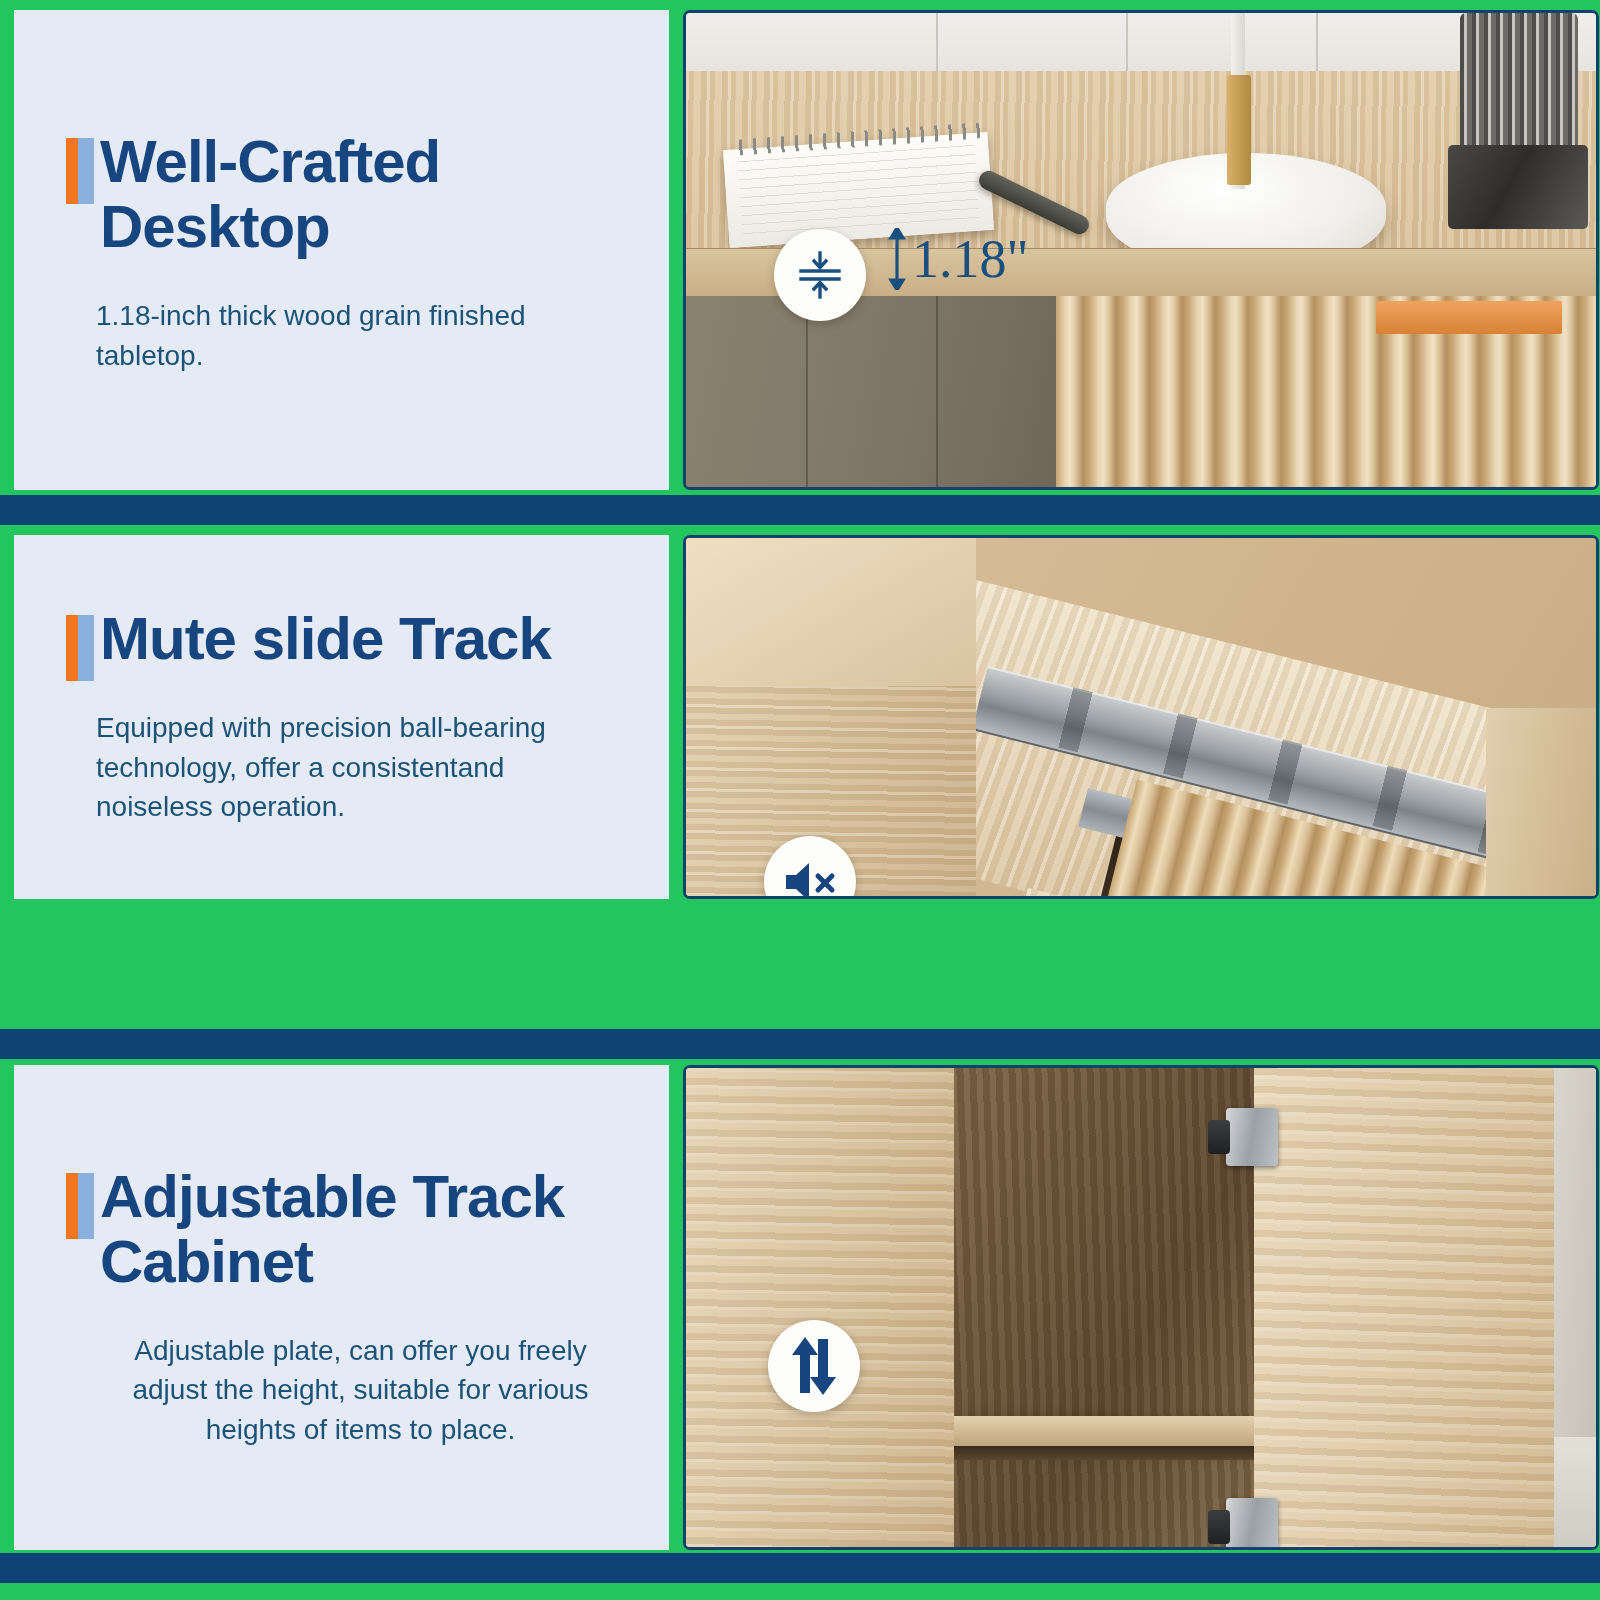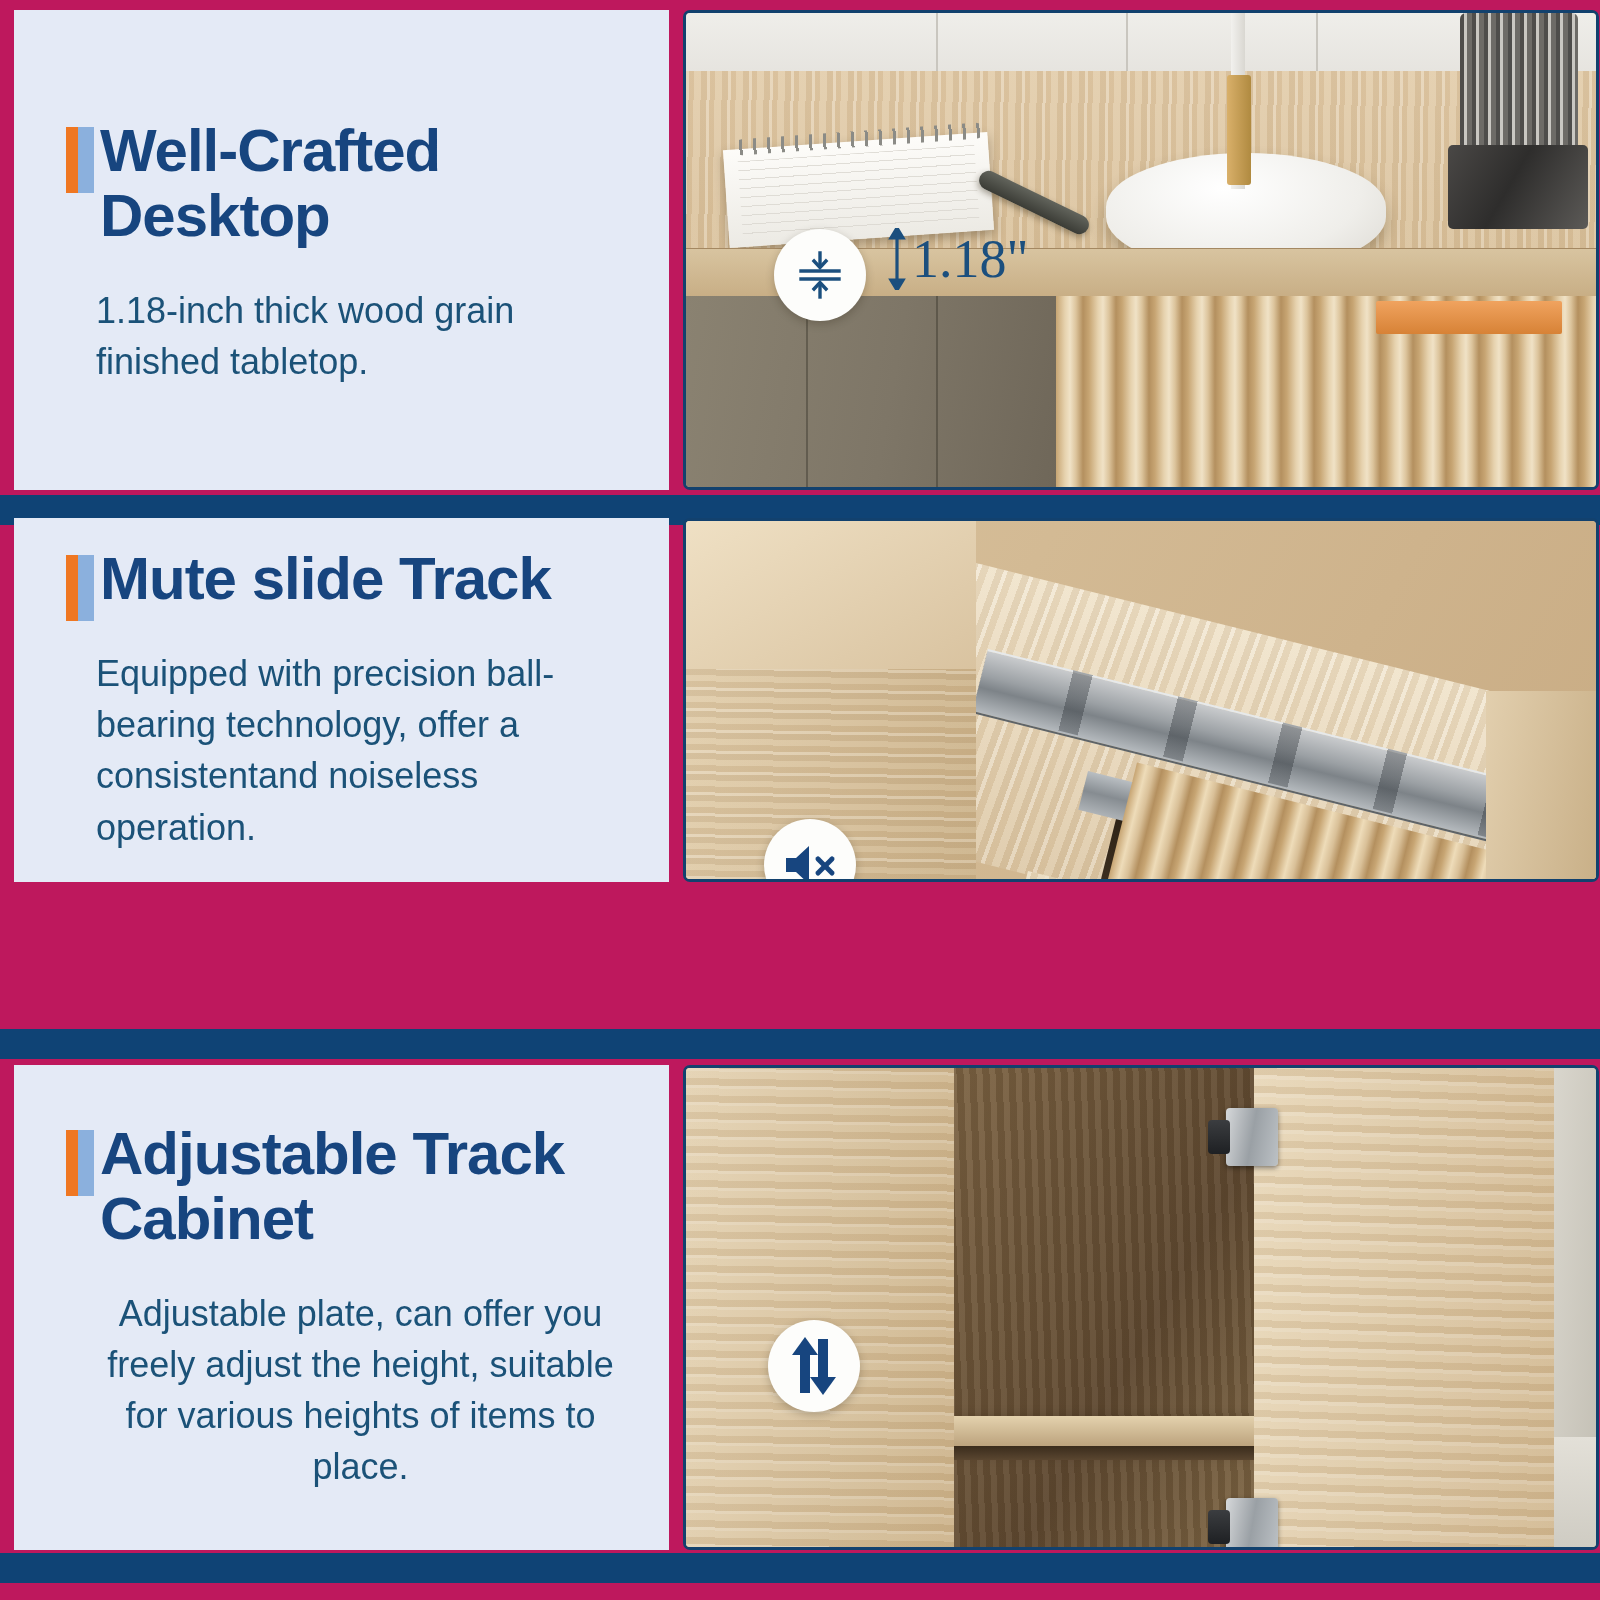--- a/index.html
+++ b/index.html
@@ -2,26 +2,26 @@
 <html><head>
 <meta charset="utf-8">
 <style>
   html,body{margin:0;padding:0;}
   body{
     width:1600px;height:1600px;
     background:#ffffff;
     font-family:"Liberation Sans", sans-serif;
     overflow:hidden;
   }
-  .sheet{position:relative;width:1600px;height:1600px;background:#be185d;}
+  .sheet{position:relative;width:1600px;height:1600px;background:#22c55e;}
 
   
   .feature{position:absolute;left:0;display:flex;width:1600px;}
   .feature.f1{top:10px;height:480px;}
-  .feature.f2{top:518px;height:364px;}
+  .feature.f2{top:535px;height:364px;}
   .feature.f3{top:1065px;height:485px;}
 
   .text-pane{
     position:relative;
     width:655px;
     margin-left:14px;
     background:#e4eaf6;
     box-sizing:border-box;
     padding:0 42px 0 52px;
     display:flex;flex-direction:column;justify-content:center;
@@ -46,21 +46,21 @@
     line-height:1.08;
     font-weight:bold;
     color:#17457f;
     letter-spacing:-1px;
   }
 
   .body-text{
     margin:28px 0 0 0;
     padding-left:34px;
     font-family:"Liberation Sans", sans-serif;
-    font-size:36px;
+    font-size:28px;
     line-height:1.42;
     color:#1b5278;
     font-weight:normal;
   }
   .f3 .body-text{padding-left:28px;text-align:center;}
   .f1 .body-text{padding-left:30px;}
   .f2 .body-text{padding-left:30px;}
 
   
   .photo-pane{

